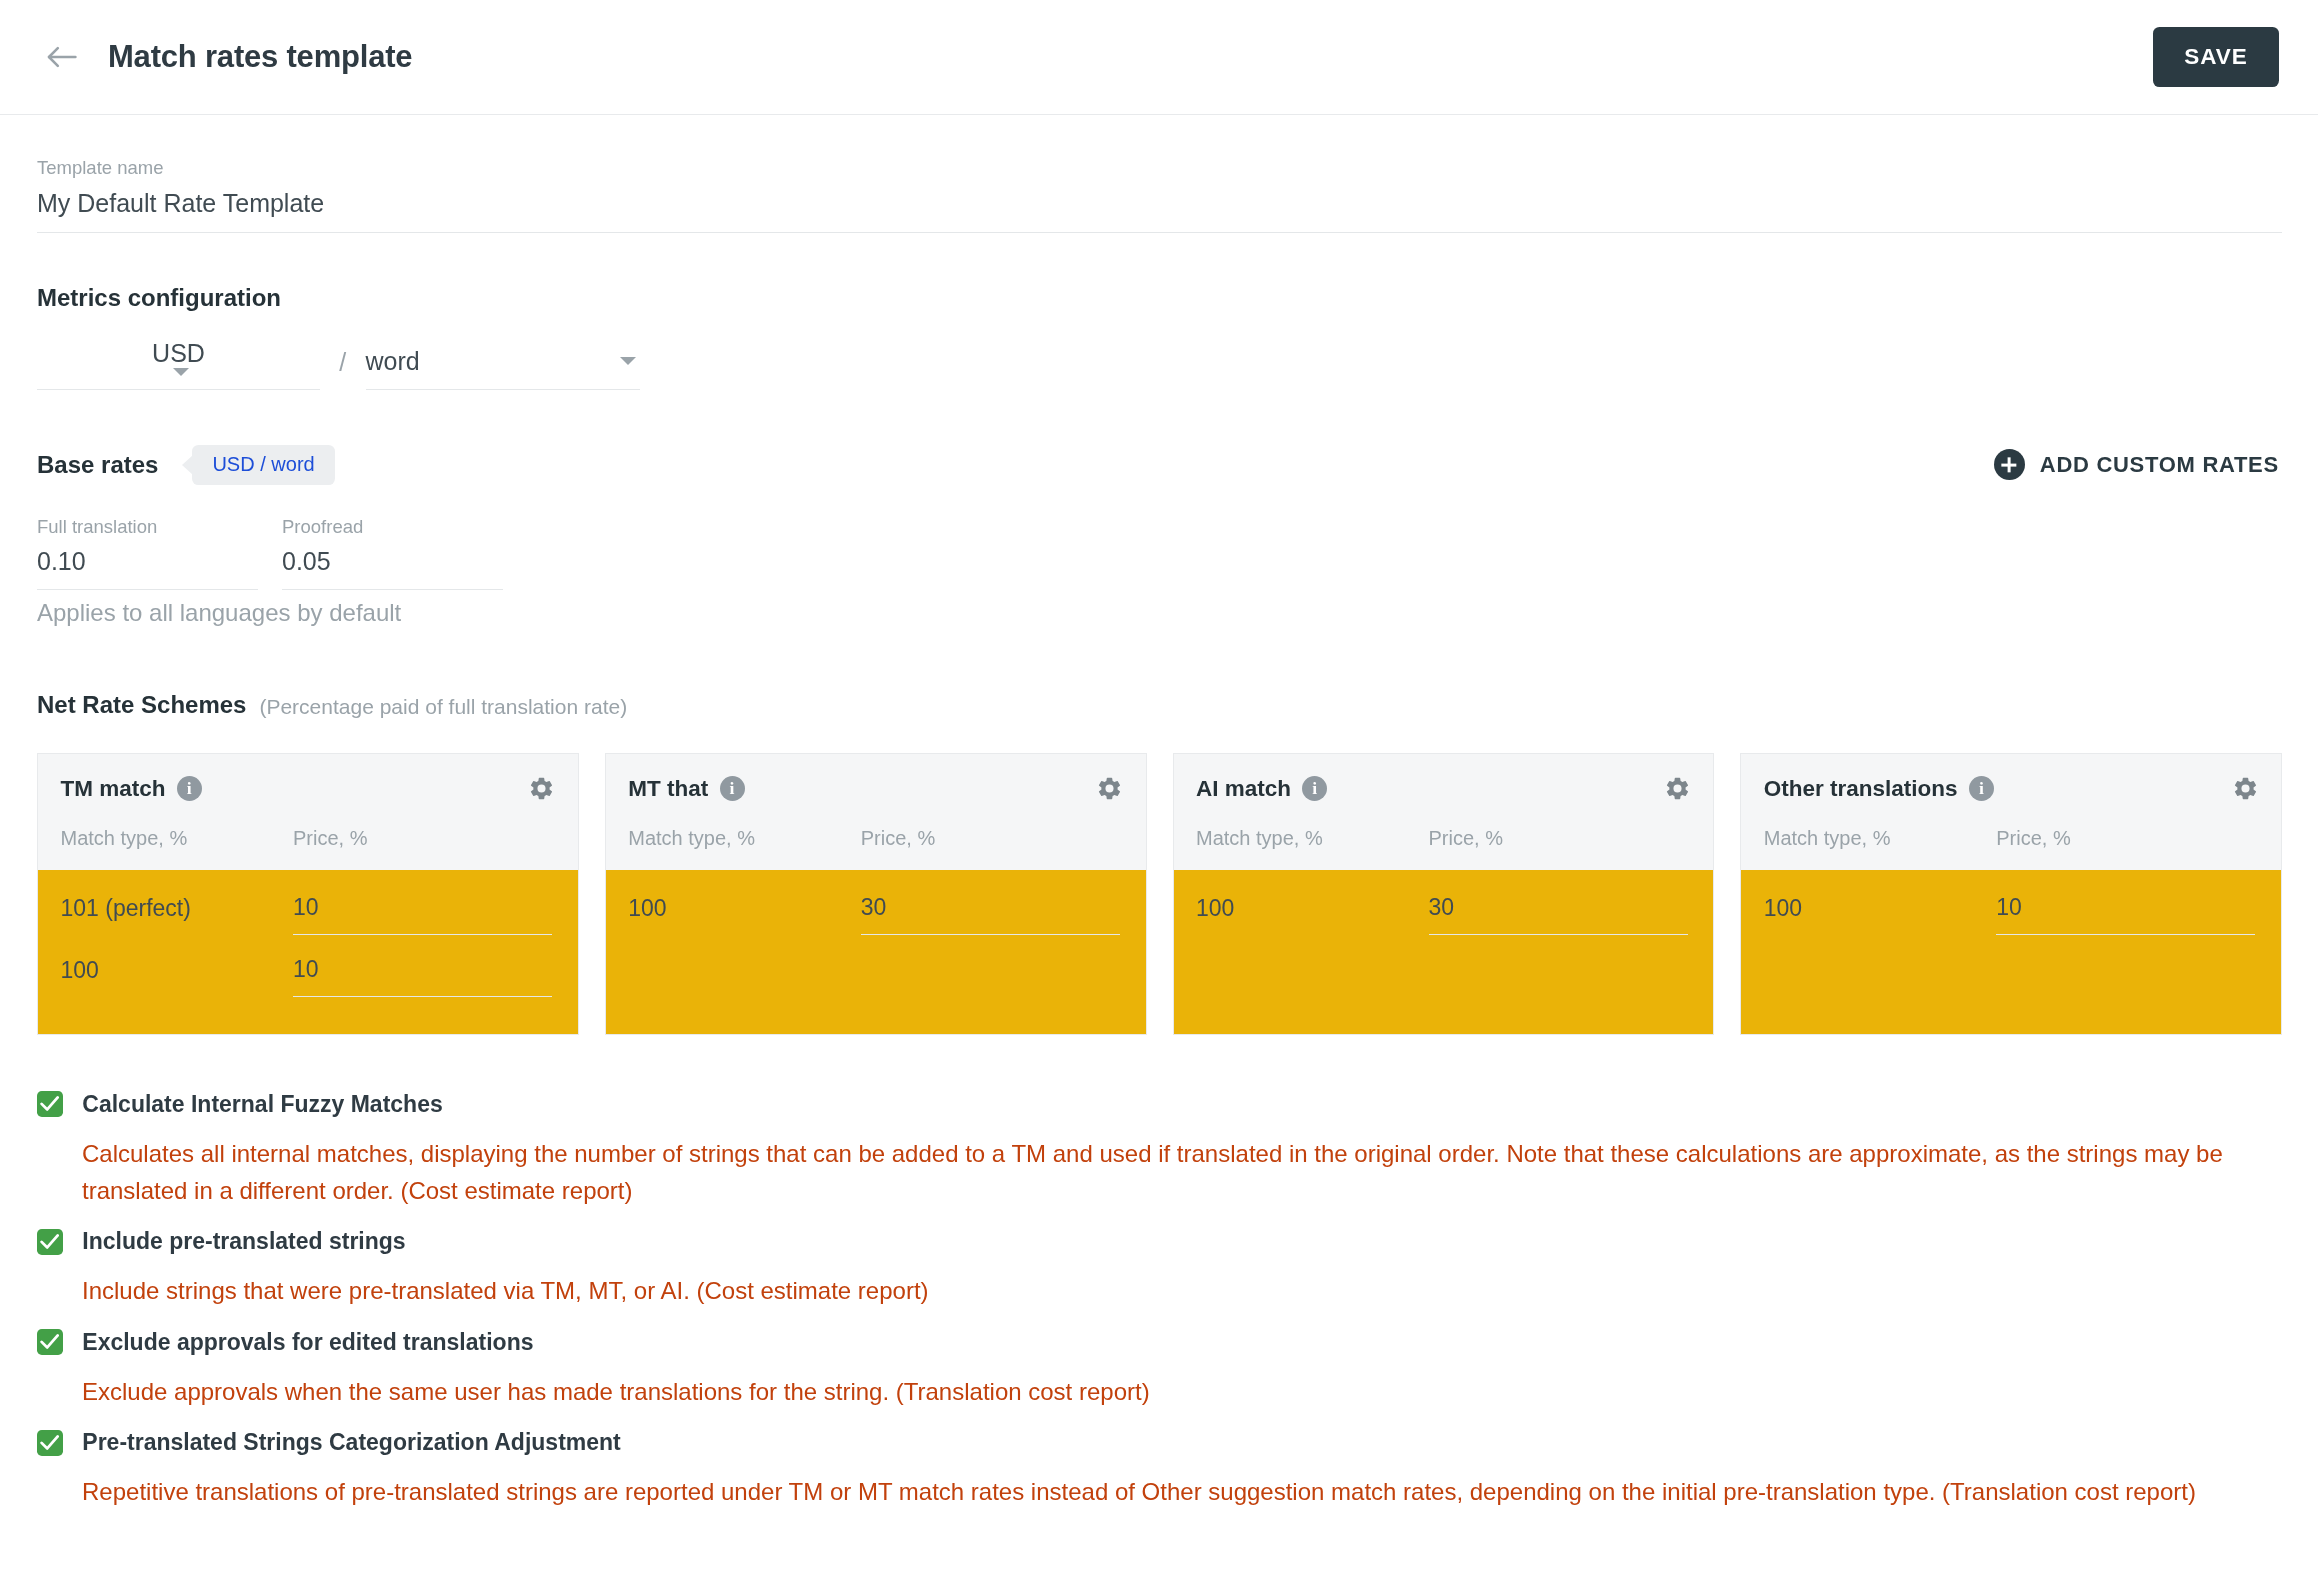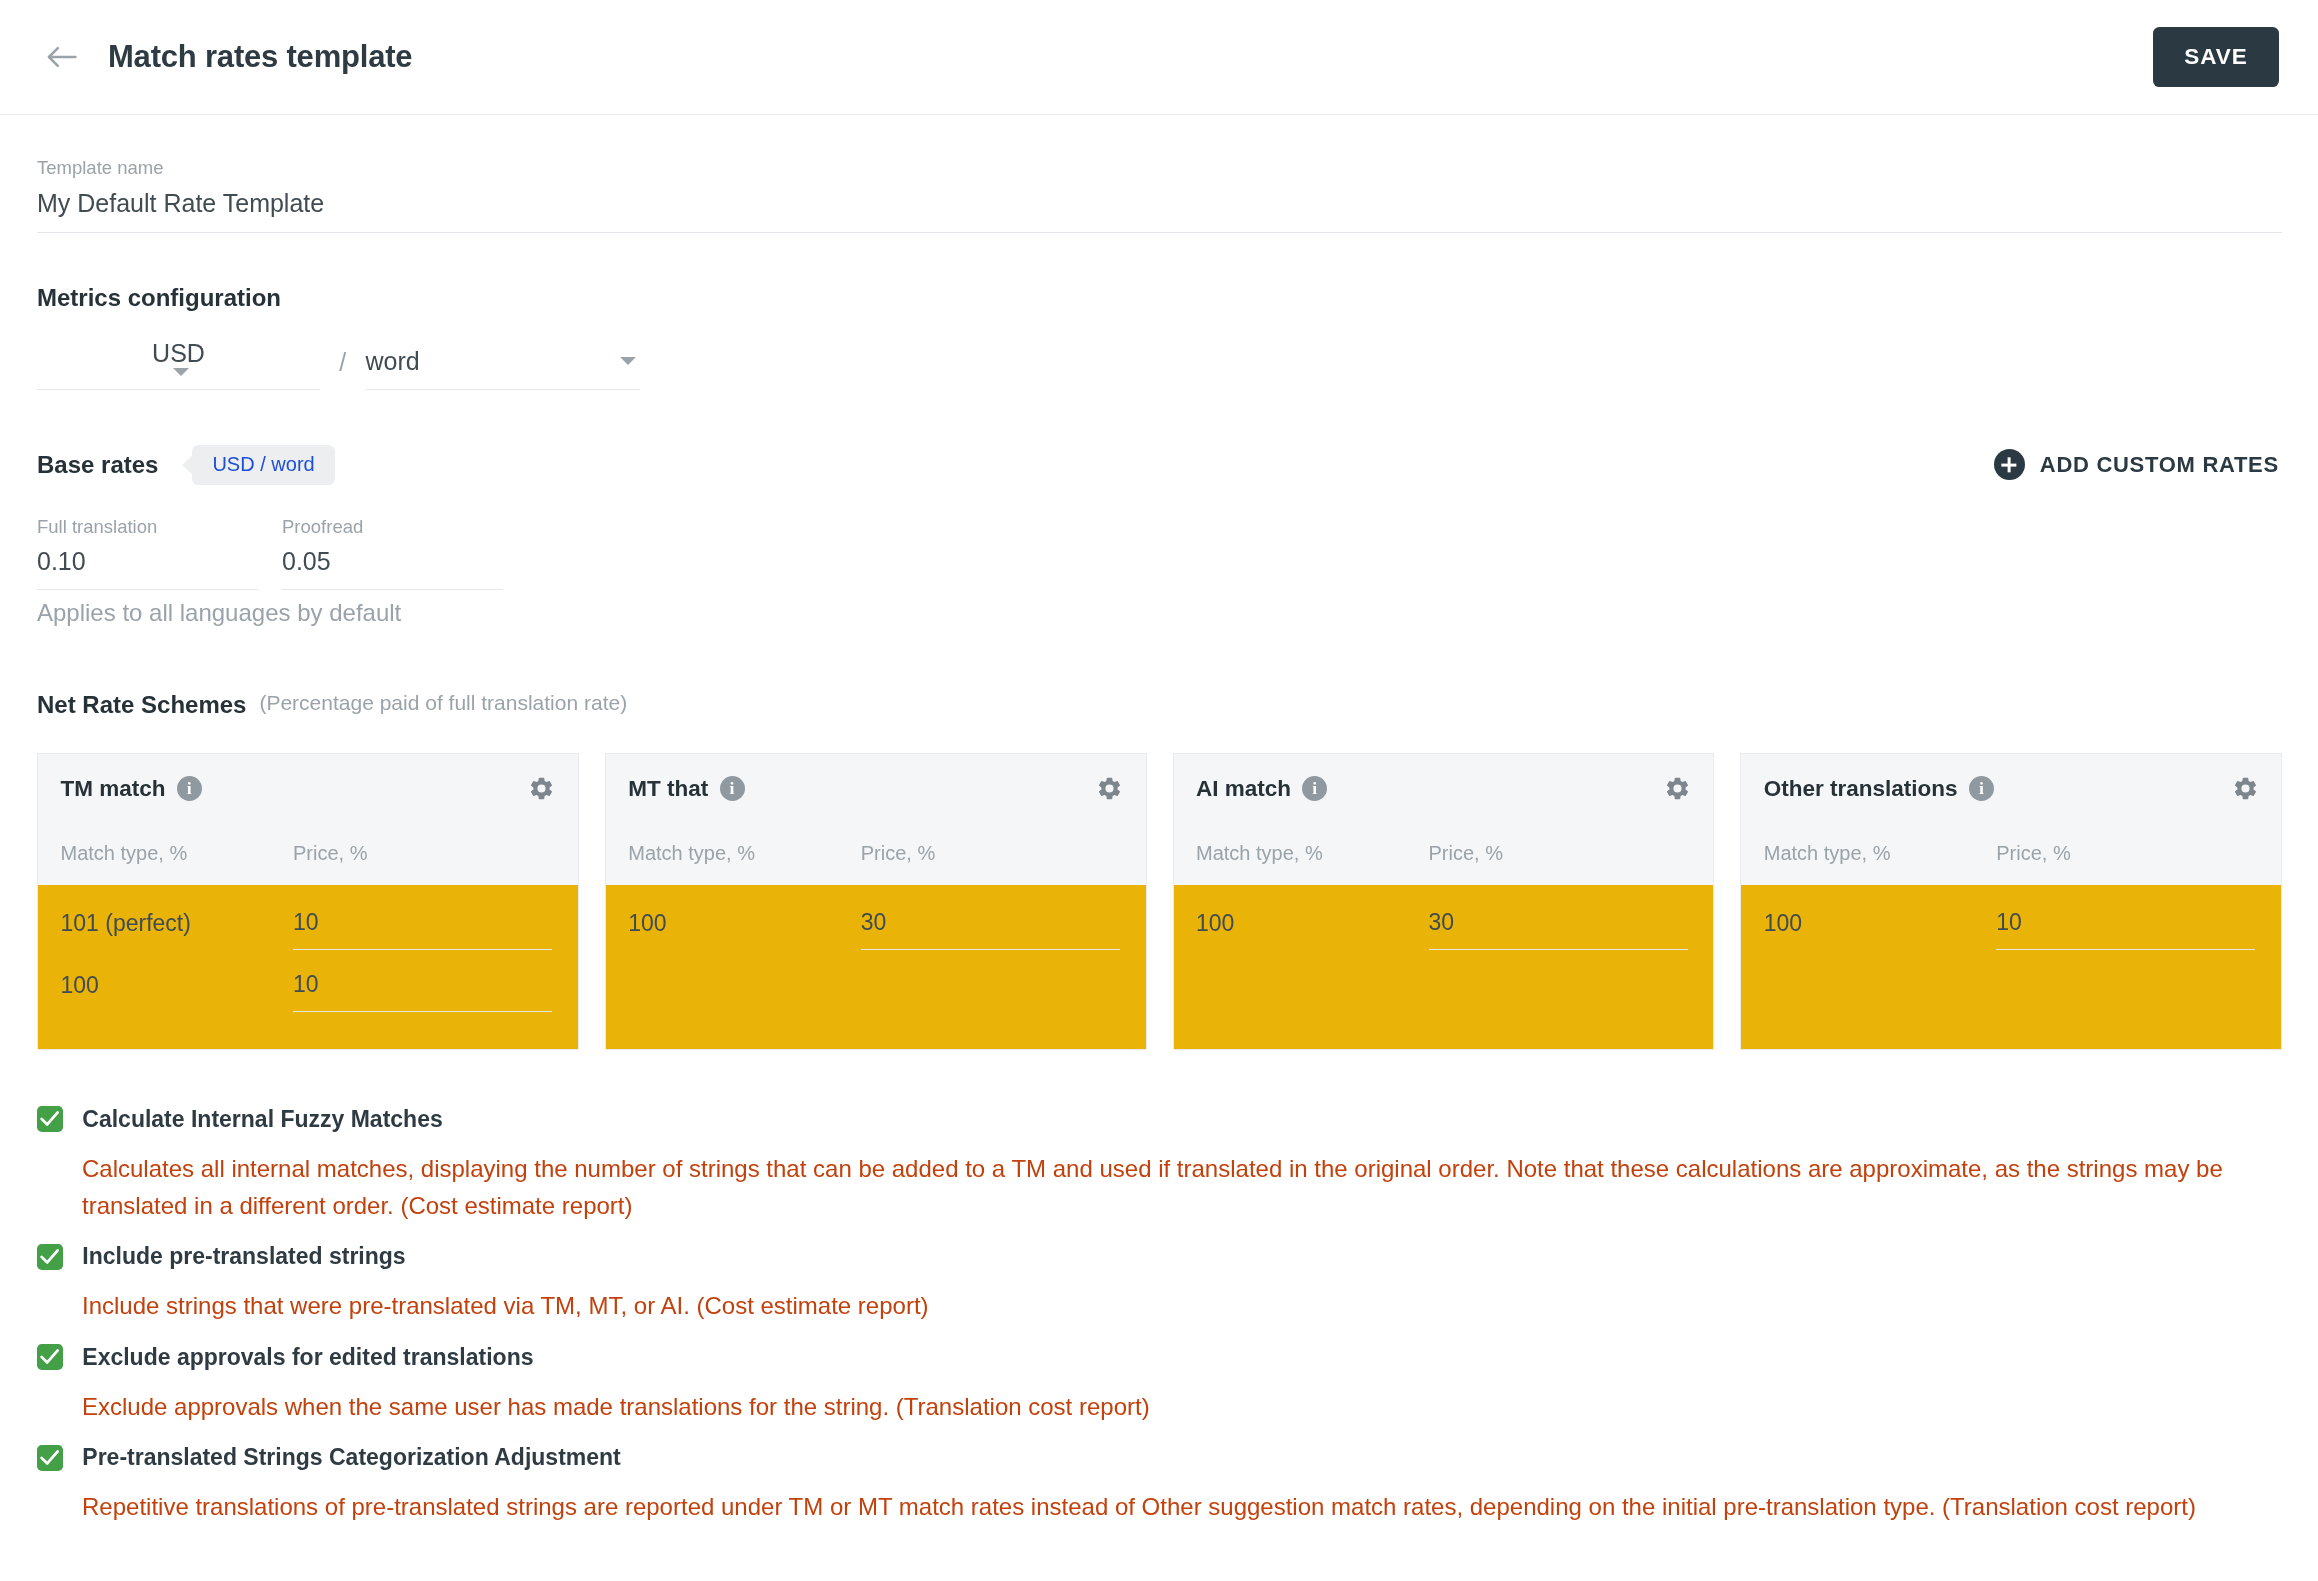--- a/index.html
+++ b/index.html
@@ -195,21 +195,21 @@
   }
   .applies-note {
     font-size: 24px;
     color: #9aa3a9;
     margin-top: 9px;
   }
 
   
   .nrs-head {
     display: flex;
-    align-items: flex-start;
+    align-items: flex-end;
     margin-top: 64px;
   }
   .nrs-title {
     font-size: 24px;
     font-weight: bold;
     color: #263238;
   }
   .nrs-sub {
     font-size: 21px;
     color: #9aa3a9;
@@ -260,21 +260,21 @@
   }
   .gear-btn {
     margin-left: auto;
     cursor: pointer;
     display: flex;
     align-items: center;
     flex: none;
   }
   .col-heads {
     display: flex;
-    margin-top: 40px;
+    margin-top: 25px;
     padding-bottom: 19.3px;
   }
   .col-heads .ch {
     font-size: 20px;
     color: #9aa3a9;
   }
   .ch-match { width: 47%; }
   .card-body {
     background: #eab308;
     padding: 24px 22.5px 34px 22.5px;

